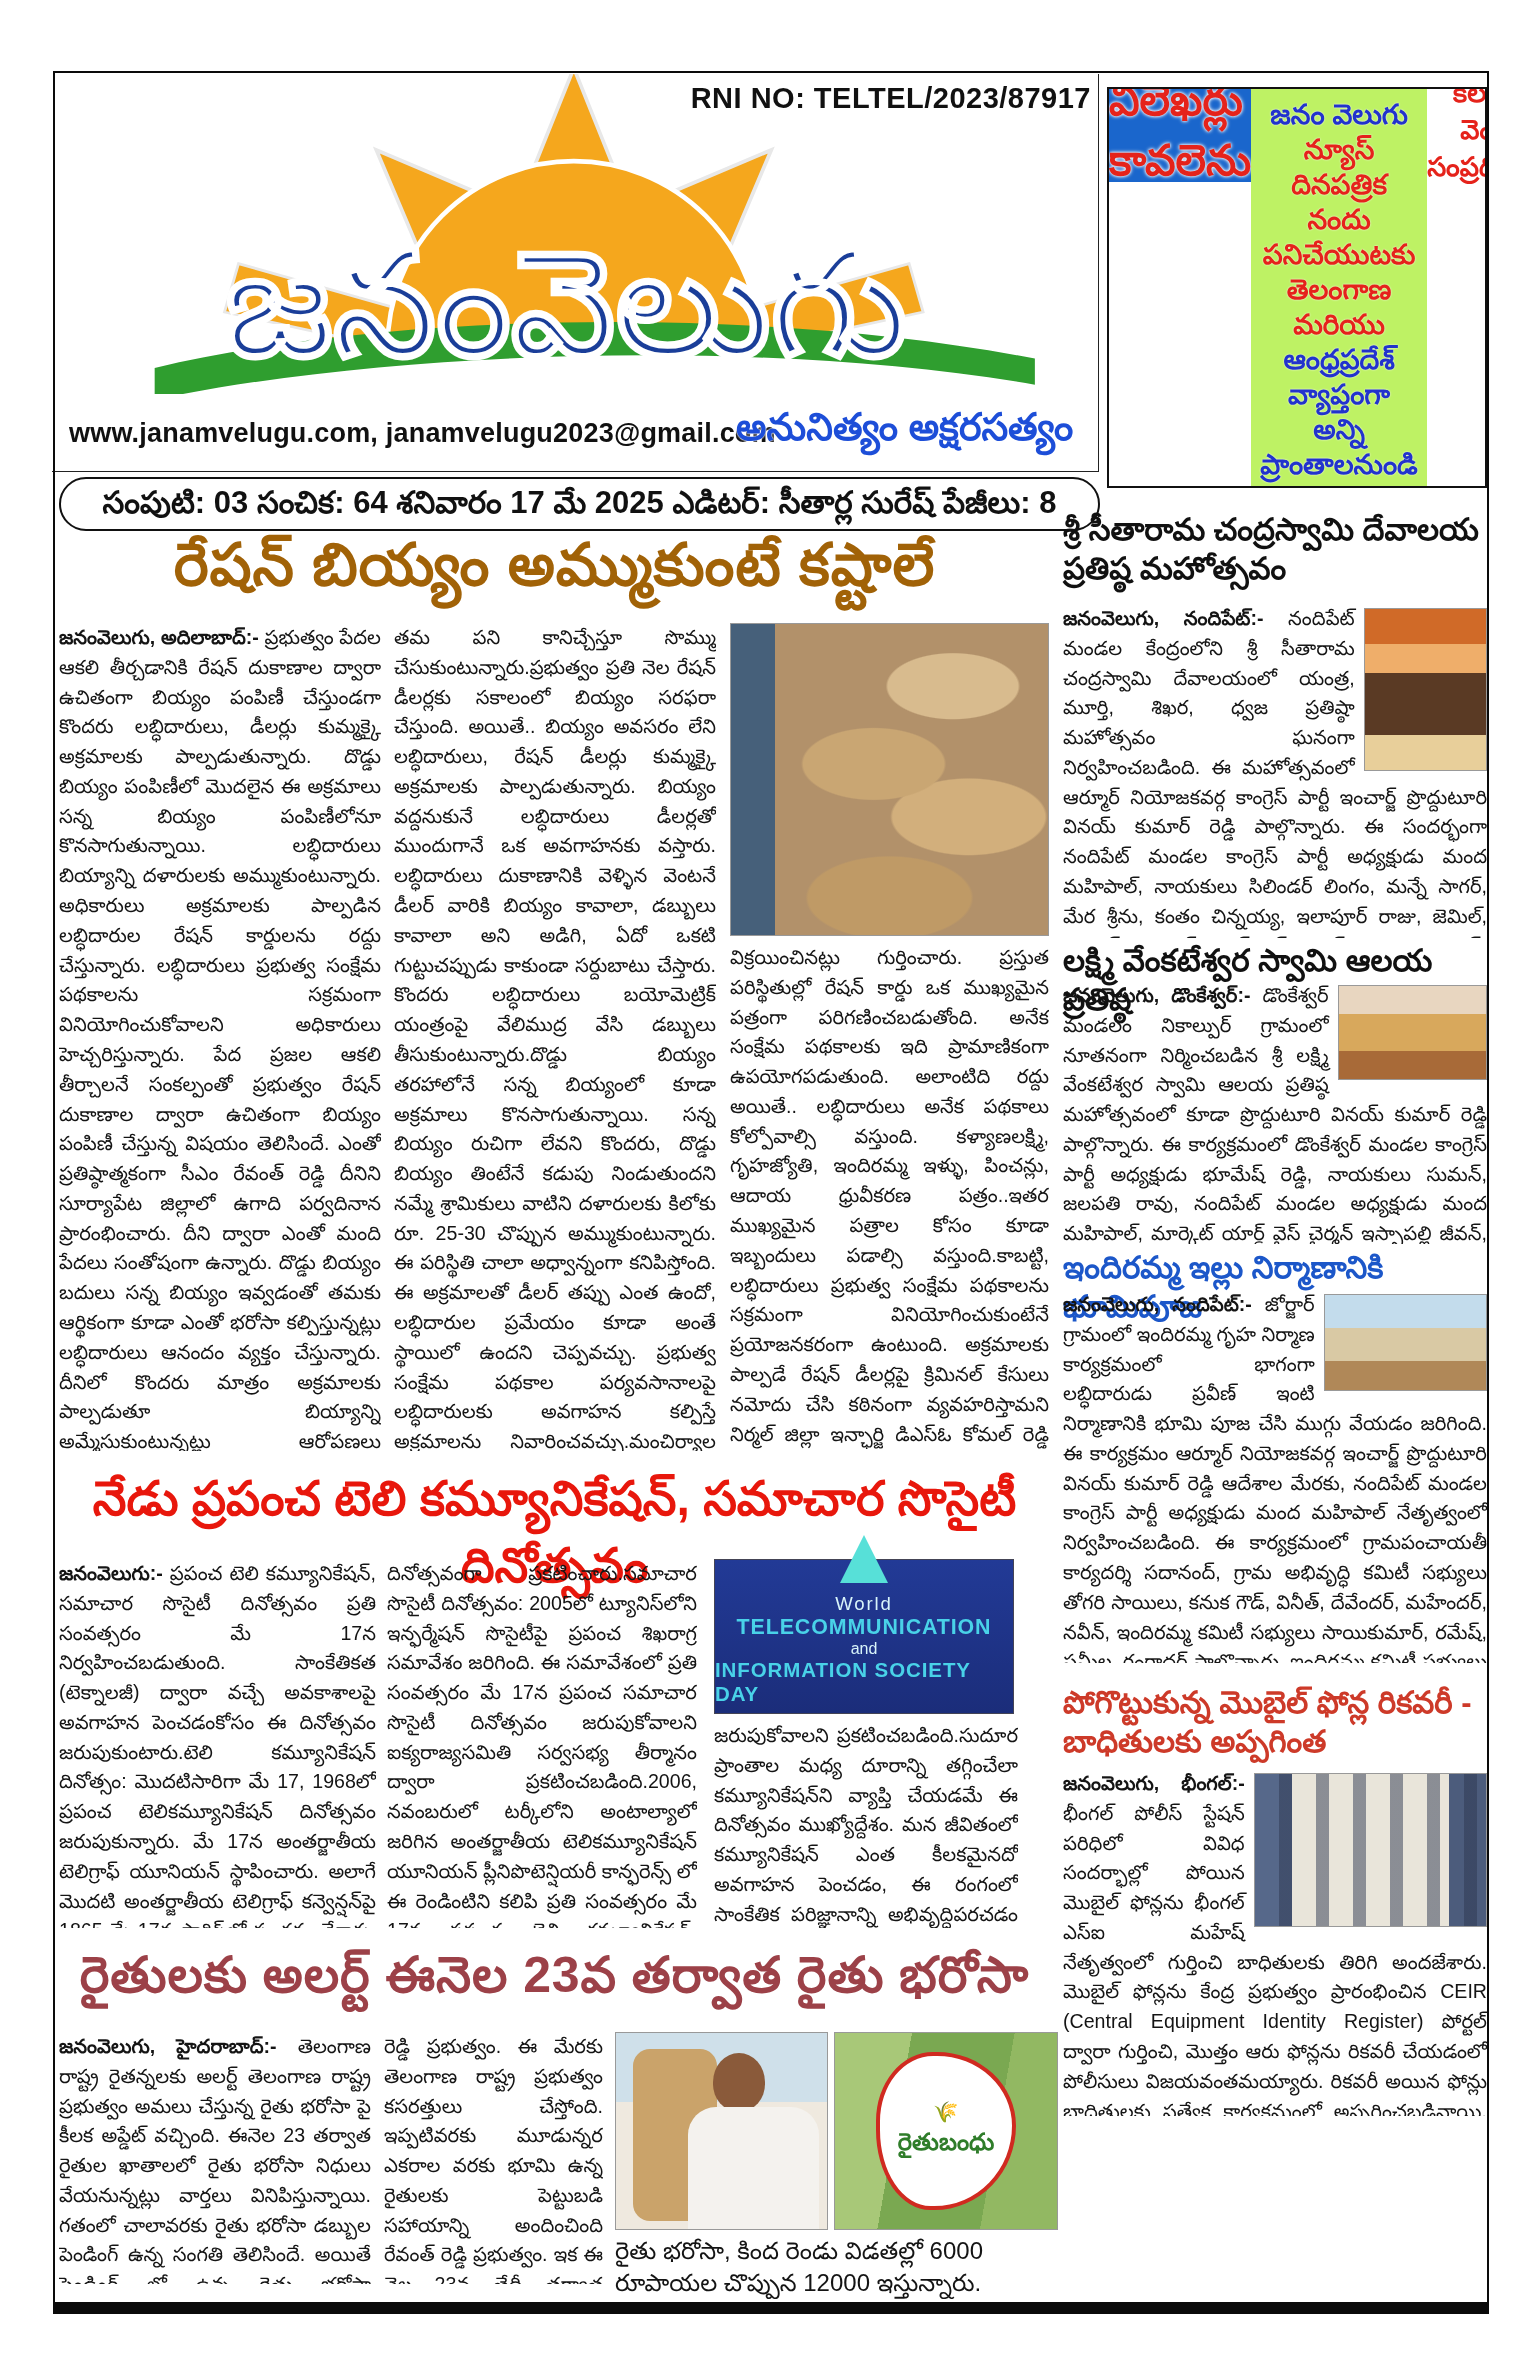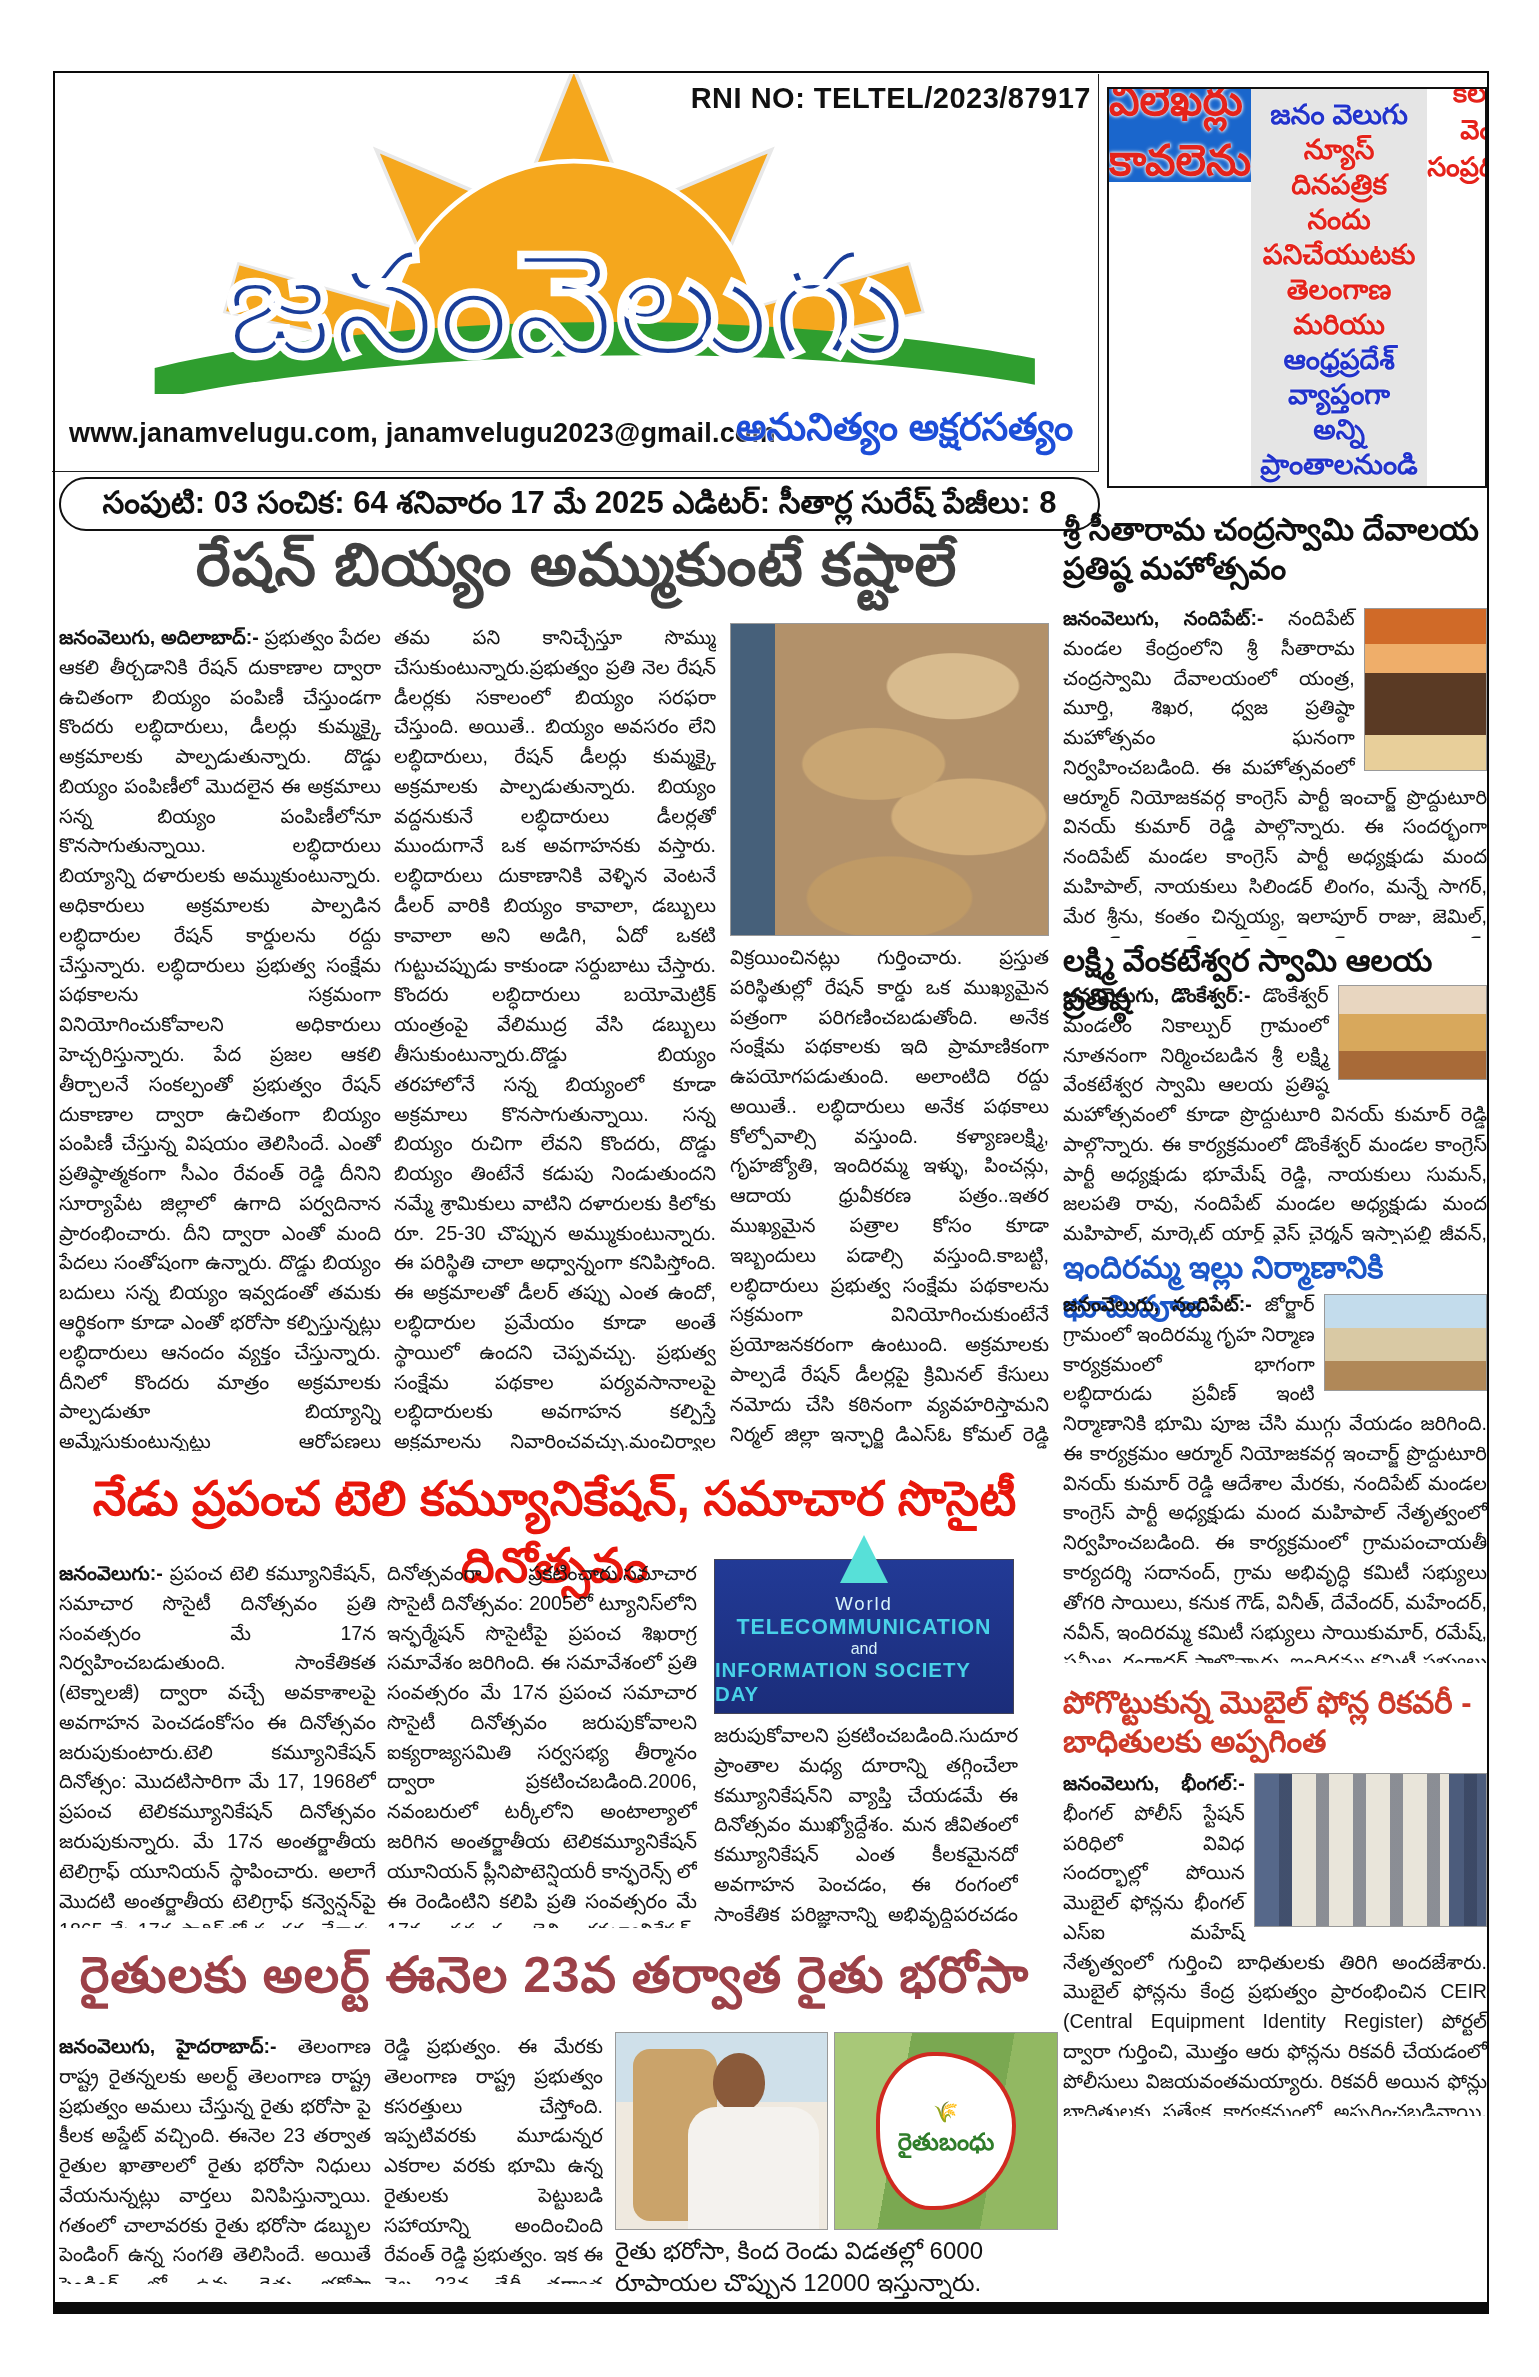--- a/index.html
+++ b/index.html
@@ -84,32 +84,32 @@
     <text x="552" y="308" text-anchor="middle" font-size="158" font-weight="bold" fill="#1a3e99" stroke="#ffffff" stroke-width="3" font-family="Liberation Sans, sans-serif">జనంవెలుగు</text>
   </svg>
 </div>
 <div class="abs rni">RNI NO: TELTEL/2023/87917</div>
 <div class="abs website">www.janamvelugu.com, janamvelugu2023@gmail.com</div>
 <div class="abs tagline" style="color: #1d4ed8;">అనునిత్యం అక్షరసత్యం</div>
 <div class="abs date-pill">సంపుటి: 03 సంచిక: 64  శనివారం 17 మే  2025  ఎడిటర్: సీతార్ల సురేష్  పేజీలు: 8</div>
 
 <div class="abs ad-box">
   <div class="ad-head" style="color: rgb(229, 35, 27); background-color: rgb(26, 102, 204);">విలేఖర్లు కావలెను</div>
-  <div class="ad-body" style="background-color: #e5e5e5; text-align: center;">
+  <div class="ad-body" style="background-color: #bef264; text-align: center;">
     <span style="color: rgb(34, 51, 204);">జనం వెలుగు</span><span style="color: rgb(229, 35, 27);"> న్యూస్ దినపత్రిక నందు</span><br>
     <span style="color: rgb(229, 35, 27);">పనిచేయుటకు తెలంగాణ మరియు</span><br>
     <span style="color: rgb(34, 51, 204);">ఆంధ్రప్రదేశ్ వ్యాప్తంగా అన్ని</span><br>
     <span style="color: rgb(34, 51, 204);">ప్రాంతాలనుండి జిల్లా </span><span style="color: rgb(229, 35, 27);">మరియు మండల</span><br>
     <span style="color: rgb(34, 51, 204); font-style: italic;">విలేఖరులు కావలెను</span>
   </div>
   <div class="ad-contact" style="color: rgb(229, 35, 27);">ఆసక్తి కలవారు వెంటనే సంప్రదించండి</div>
 
 </div>
 
-<div class="abs h-main" style="color: #404040; margin-left: 22px;">రేషన్ బియ్యం అమ్ముకుంటే కష్టాలే</div>
+<div class="abs h-main" style="color: #a16207;">రేషన్ బియ్యం అమ్ముకుంటే కష్టాలే</div>
 
 <div class="abs body-text ration-c1">
   <b class="byline">జనంవెలుగు, అదిలాబాద్:- </b><span>ప్రభుత్వం పేదల ఆకలి తీర్చడానికి రేషన్ దుకాణాల ద్వారా ఉచితంగా బియ్యం పంపిణీ చేస్తుండగా కొందరు లబ్ధిదారులు, డీలర్లు కుమ్మక్కై అక్రమాలకు పాల్పడుతున్నారు. దొడ్డు బియ్యం పంపిణీలో మొదలైన ఈ అక్రమాలు సన్న బియ్యం పంపిణీలోనూ కొనసాగుతున్నాయి. లబ్ధిదారులు బియ్యాన్ని దళారులకు అమ్ముకుంటున్నారు. అధికారులు అక్రమాలకు పాల్పడిన లబ్ధిదారుల రేషన్ కార్డులను రద్దు చేస్తున్నారు. లబ్ధిదారులు ప్రభుత్వ సంక్షేమ పథకాలను సక్రమంగా వినియోగించుకోవాలని అధికారులు హెచ్చరిస్తున్నారు. పేద ప్రజల ఆకలి తీర్చాలనే సంకల్పంతో ప్రభుత్వం రేషన్ దుకాణాల ద్వారా ఉచితంగా బియ్యం పంపిణీ చేస్తున్న విషయం తెలిసిందే. ఎంతో ప్రతిష్ఠాత్మకంగా సీఎం రేవంత్ రెడ్డి దీనిని సూర్యాపేట జిల్లాలో ఉగాది పర్వదినాన ప్రారంభించారు. దీని ద్వారా ఎంతో మంది పేదలు సంతోషంగా ఉన్నారు. దొడ్డు బియ్యం బదులు సన్న బియ్యం ఇవ్వడంతో తమకు ఆర్థికంగా కూడా ఎంతో భరోసా కల్పిస్తున్నట్లు లబ్ధిదారులు ఆనందం వ్యక్తం చేస్తున్నారు. దీనిలో కొందరు మాత్రం అక్రమాలకు పాల్పడుతూ బియ్యాన్ని అమ్మేసుకుంటున్నట్లు ఆరోపణలు వస్తున్నాయి. మొదట్లో సరఫరా చేసిన దొడ్డు బియ్యంలో అనేక అక్రమాలు చోటుచేసుకున్నాయి. ఈ అవకతవకలకు అడ్డుకట్ట వేయాలనే లక్ష్యంతో సన్న బియ్యం పంపిణీని ప్రారంభించింది. అయినప్పటికీ అక్రమార్కుల తీరు మాత్రం మారలేదు. వారు ఇప్పటికీ అడ్డదారులు వెతుక్కుంటూ,</span>
 </div>
 <div class="abs body-text ration-c2">
   <span>తమ పని కానిచ్చేస్తూ సొమ్ము చేసుకుంటున్నారు.ప్రభుత్వం ప్రతి నెల రేషన్ డీలర్లకు సకాలంలో బియ్యం సరఫరా చేస్తుంది. అయితే.. బియ్యం అవసరం లేని లబ్ధిదారులు, రేషన్ డీలర్లు కుమ్మక్కై అక్రమాలకు పాల్పడుతున్నారు. బియ్యం వద్దనుకునే లబ్ధిదారులు డీలర్లతో ముందుగానే ఒక అవగాహనకు వస్తారు. లబ్ధిదారులు దుకాణానికి వెళ్ళిన వెంటనే డీలర్ వారికి బియ్యం కావాలా, డబ్బులు కావాలా అని అడిగి, ఏదో ఒకటి గుట్టుచప్పుడు కాకుండా సర్దుబాటు చేస్తారు. కొందరు లబ్ధిదారులు బయోమెట్రిక్ యంత్రంపై వేలిముద్ర వేసి డబ్బులు తీసుకుంటున్నారు.దొడ్డు బియ్యం తరహాలోనే సన్న బియ్యంలో కూడా అక్రమాలు కొనసాగుతున్నాయి. సన్న బియ్యం రుచిగా లేవని కొందరు, దొడ్డు బియ్యం తింటేనే కడుపు నిండుతుందని నమ్మే శ్రామికులు వాటిని దళారులకు కిలోకు రూ. 25-30 చొప్పున అమ్ముకుంటున్నారు. ఈ పరిస్థితి చాలా అధ్వాన్నంగా కనిపిస్తోంది. ఈ అక్రమాలతో డీలర్ తప్పు ఎంత ఉందో, లబ్ధిదారుల ప్రమేయం కూడా అంతే స్థాయిలో ఉందని చెప్పవచ్చు. ప్రభుత్వ సంక్షేమ పథకాల పర్యవసానాలపై లబ్ధిదారులకు అవగాహన కల్పిస్తే అక్రమాలను నివారించవచ్చు.మంచిర్యాల జిల్లా, తాండూరు మండలాల్లో అధికారులు 11 మంది లబ్ధిదారుల రేషన్ కార్డులను రద్దు చేశారు. వీరు దళారులకు బియ్యం</span>
 </div>
 <div class="abs rice-photo"></div>
 <div class="abs body-text ration-c3">
   <span>విక్రయించినట్లు గుర్తించారు. ప్రస్తుత పరిస్థితుల్లో రేషన్ కార్డు ఒక ముఖ్యమైన పత్రంగా పరిగణించబడుతోంది. అనేక సంక్షేమ పథకాలకు ఇది ప్రామాణికంగా ఉపయోగపడుతుంది. అలాంటిది రద్దు అయితే.. లబ్ధిదారులు అనేక పథకాలు కోల్పోవాల్సి వస్తుంది. కళ్యాణలక్ష్మి, గృహజ్యోతి, ఇందిరమ్మ ఇళ్ళు, పించన్లు, ఆదాయ ధ్రువీకరణ పత్రం..ఇతర ముఖ్యమైన పత్రాల కోసం కూడా ఇబ్బందులు పడాల్సి వస్తుంది.కాబట్టి, లబ్ధిదారులు ప్రభుత్వ సంక్షేమ పథకాలను సక్రమంగా వినియోగించుకుంటేనే ప్రయోజనకరంగా ఉంటుంది. అక్రమాలకు పాల్పడే రేషన్ డీలర్లపై క్రిమినల్ కేసులు నమోదు చేసి కఠినంగా వ్యవహరిస్తామని నిర్మల్ జిల్లా ఇన్ఛార్జి డిఎస్ఓ కోమల్ రెడ్డి హెచ్చరించారు. సంక్షేమ పథకాలను లబ్ధిదారులు తమ కుటుంబ సంక్షేమం కోసం మాత్రమే ఉపయోగించాలని, లబ్ధిదారులు బియ్యం విక్రయిస్తే వారి రేషన్ కార్డులను రద్దు చేయడంతో పాటు చట్టపరమైన కఠిన చర్యలు తీసుకుంటామని ఆయన స్పష్టం చేశారు.</span>

